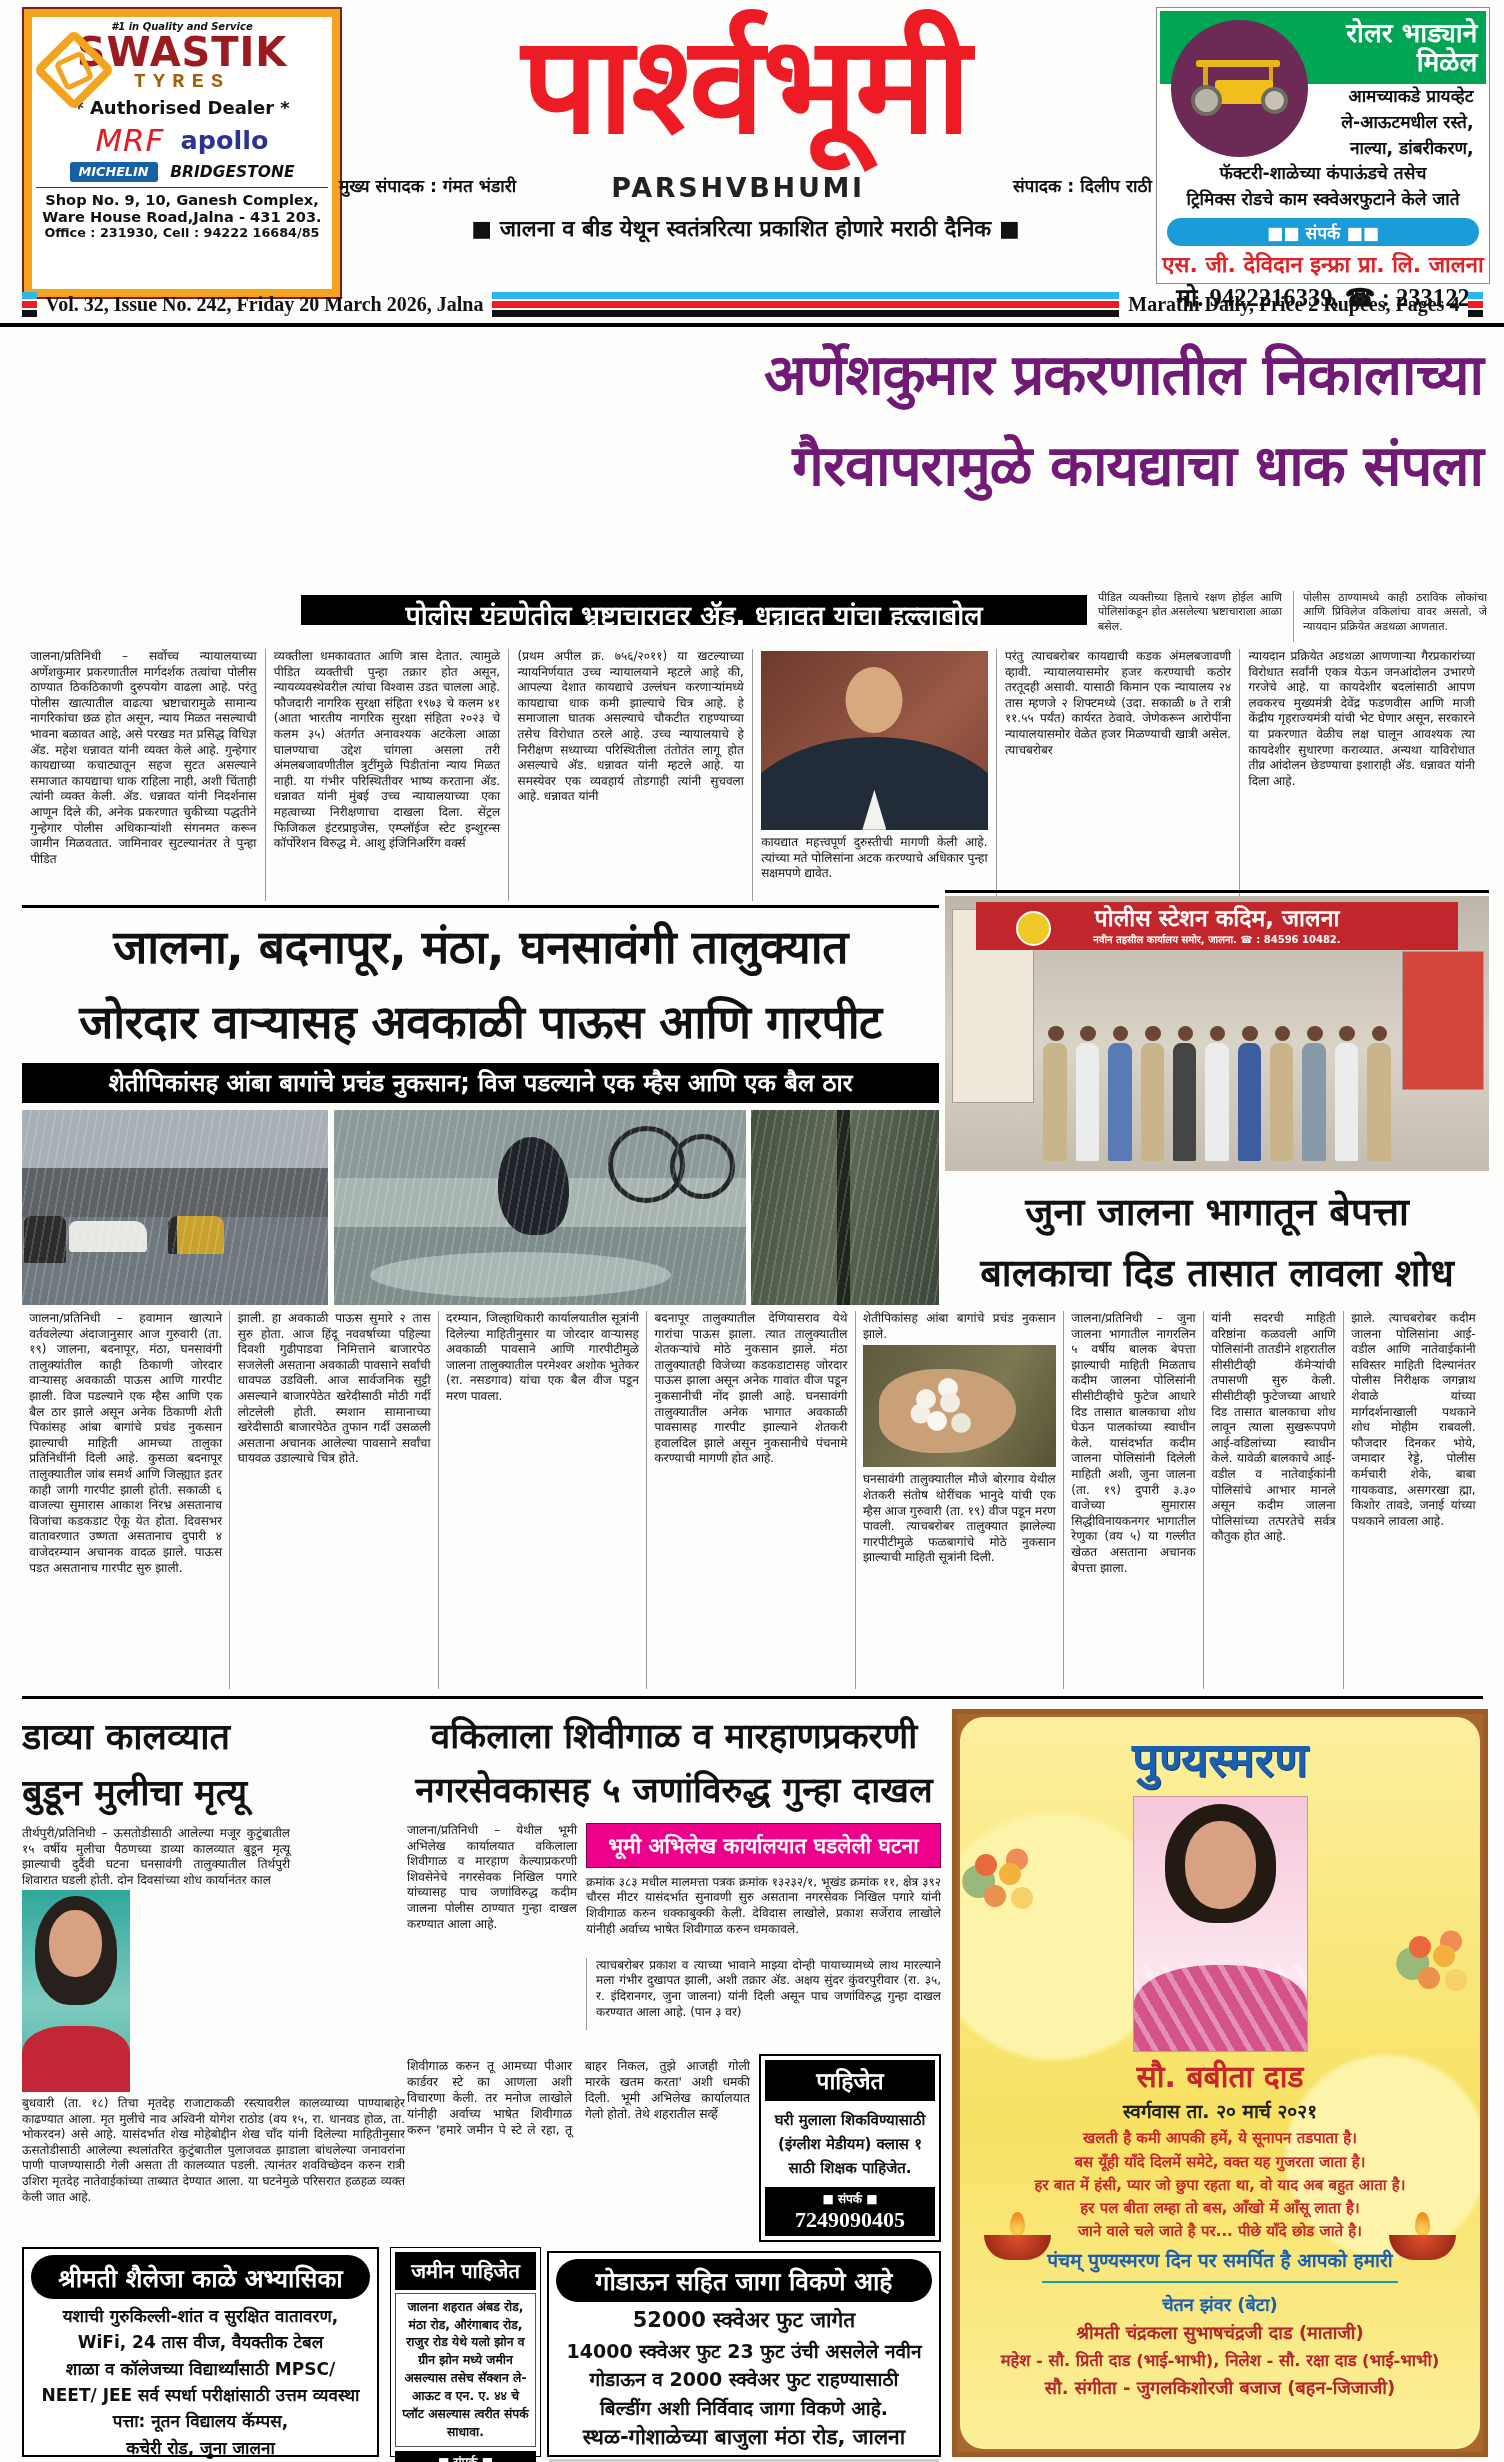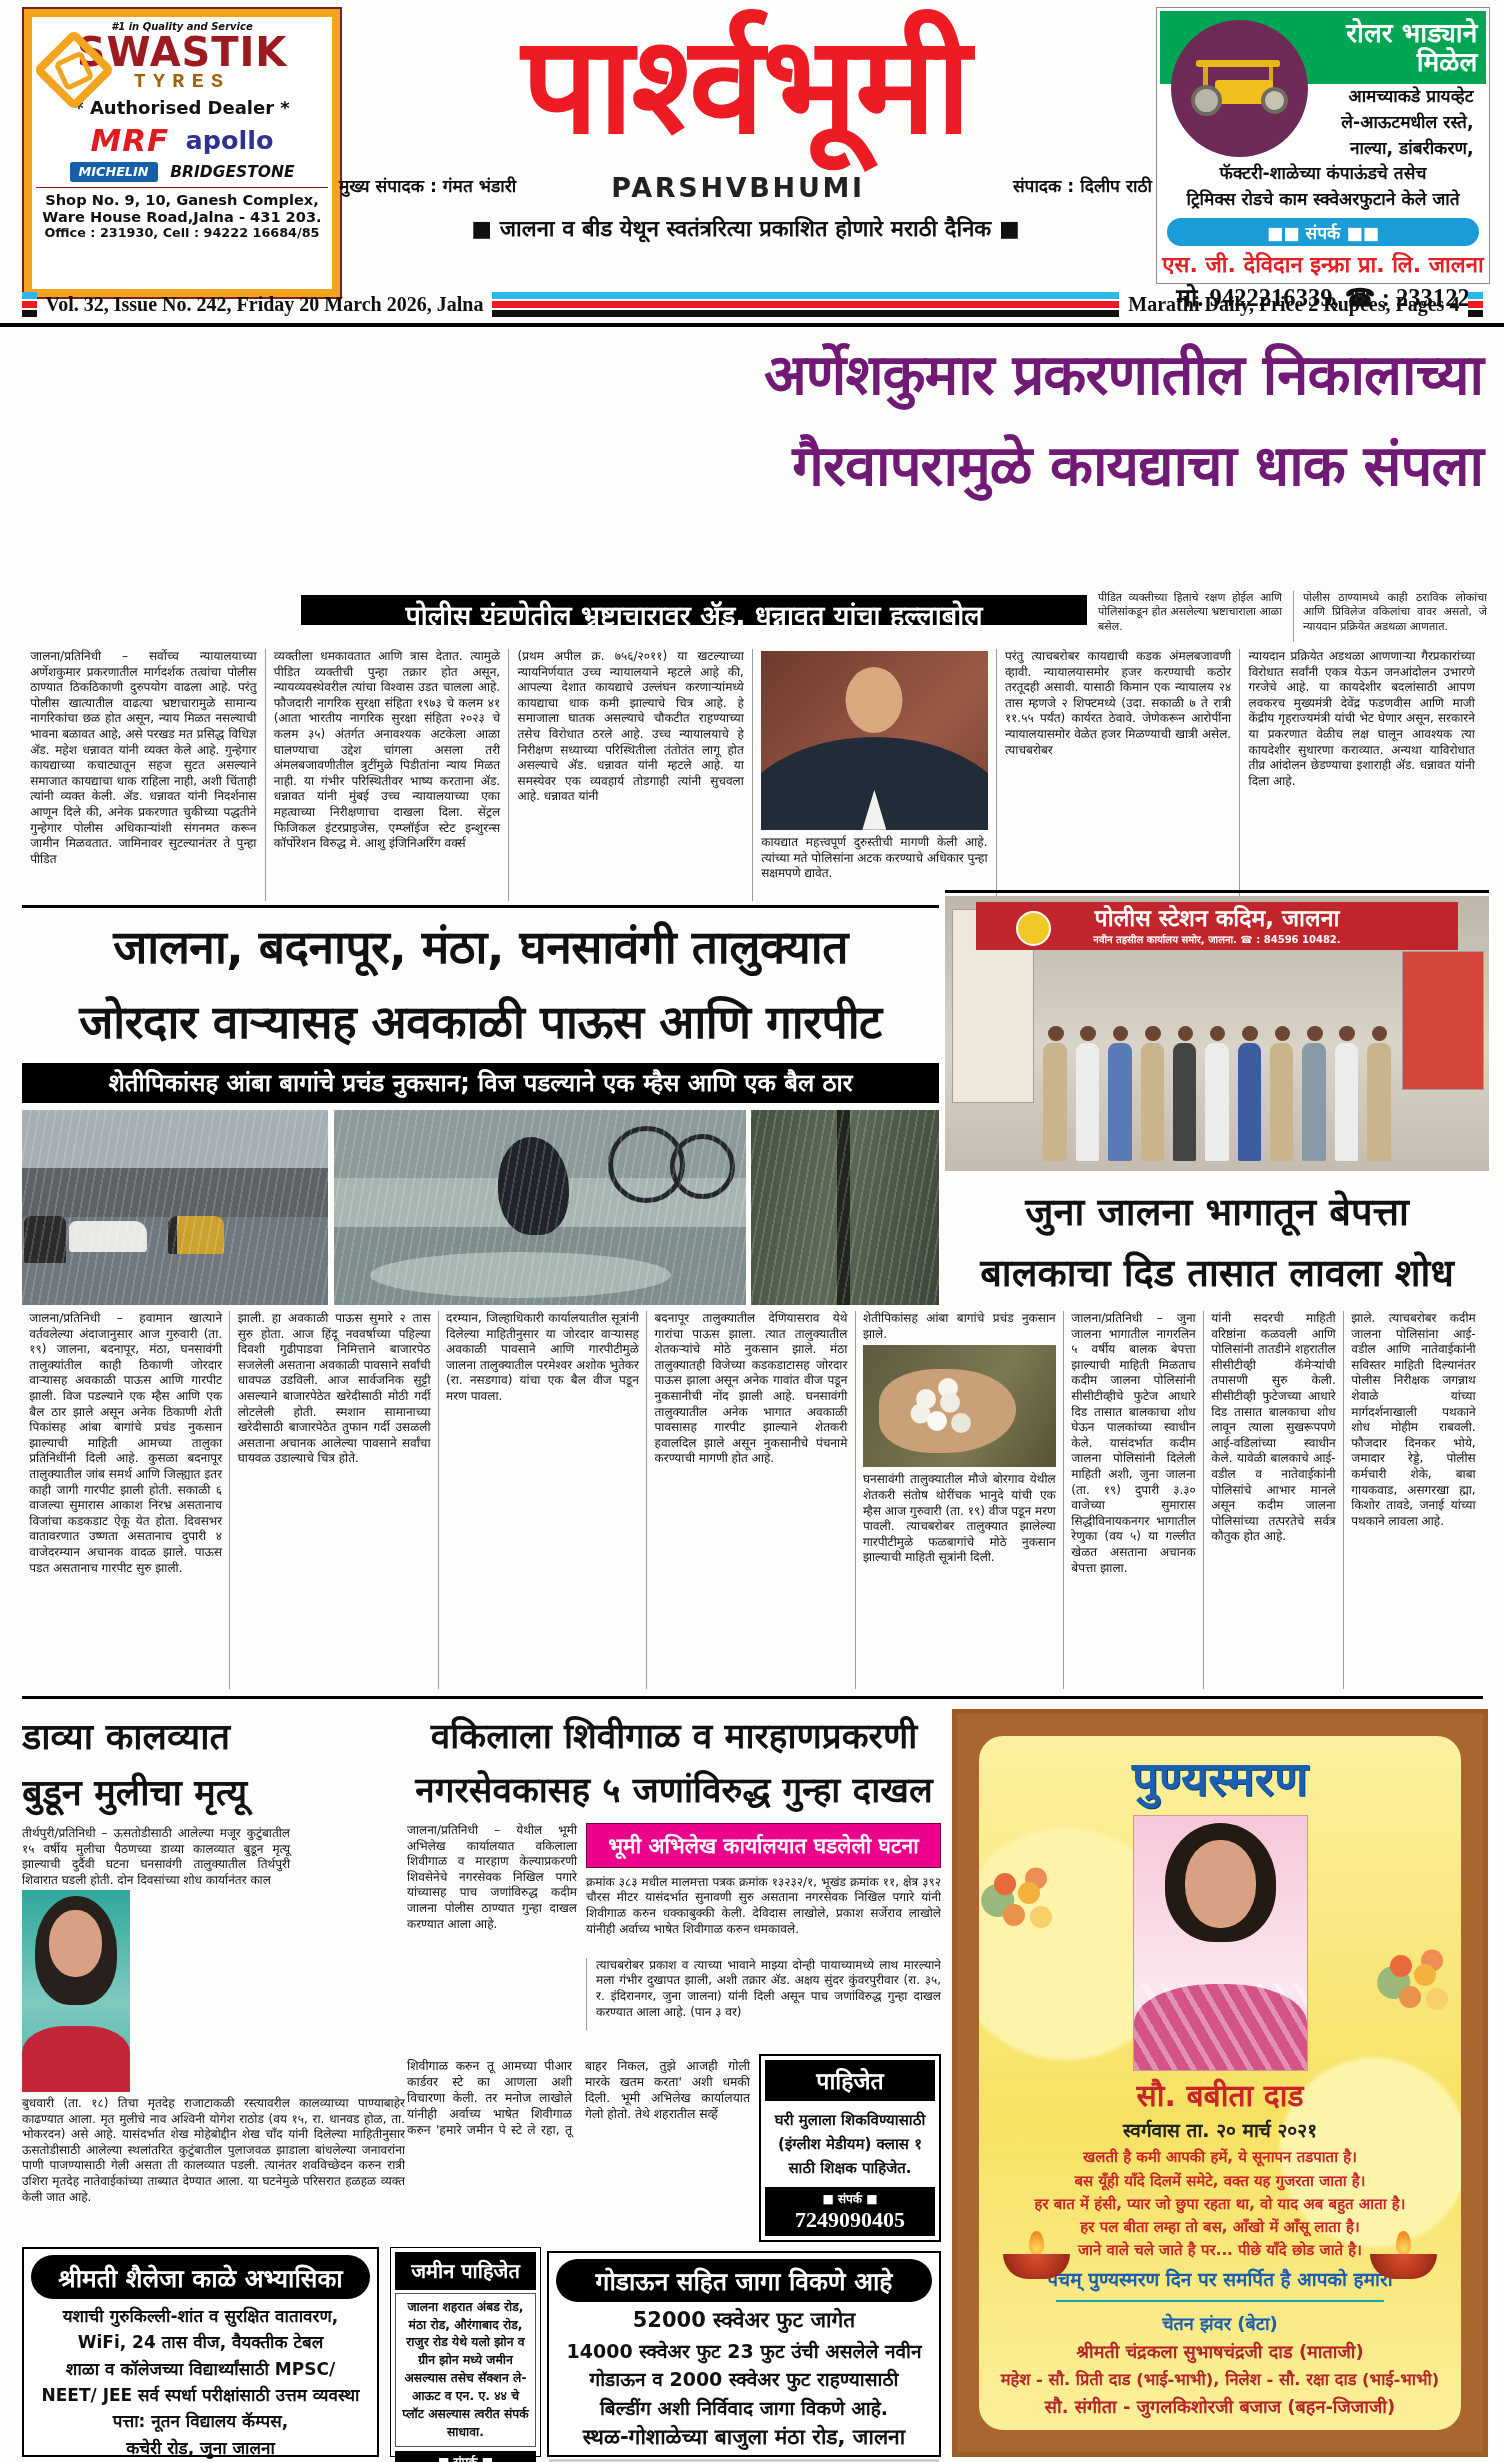--- a/index.html
+++ b/index.html
@@ -10,21 +10,21 @@
   .rule{background:#000;}
   .colrule{border-left:0.9px solid #9a9a9a;}
   
   .swastik{border:2.7px solid #7a2020;background:#fff;}
   .swastik-in{border:8.2px solid #f2a41f;height:100%;box-sizing:border-box;text-align:center;padding:1.8px 3.6px;position:relative;overflow:hidden;}
   .sw-tag{font-size:10px;font-style:italic;font-weight:700;margin-top:1.8px;}
   .sw-brand{font-size:40px;font-weight:900;color:#9c1b21;letter-spacing:0.9px;line-height:1.0;}
   .sw-sub{font-size:20px;font-weight:900;color:#a16207;letter-spacing:7.3px;line-height:1.0;font-family:Liberation Mono, monospace;}
   .sw-dealer{font-size:18px;font-weight:800;margin-top:5.5px;}
   .sw-brands{display:flex;justify-content:center;align-items:center;gap:16.4px;margin-top:3.6px;}
-  .sw-mrf{font-size:31px;font-weight:700;color:#e01b22;font-style:italic;letter-spacing:0.9px;}
+  .sw-mrf{font-size:31px;font-weight:400;color:#e01b22;font-style:italic;letter-spacing:0.9px;}
   .sw-apollo{font-size:25.5px;font-weight:900;color:#2d3192;}
   .sw-row2{display:flex;justify-content:center;align-items:center;gap:12.8px;margin-top:3.6px;}
   .sw-michelin{background:#1660a8;color:#fff;font-size:12.8px;font-weight:800;font-style:italic;padding:2.7px 9px;border-radius:2.7px;}
   .sw-bridge{font-size:15.5px;font-weight:900;font-style:italic;color:#111;}
   .sw-addr{border-top:1.8px solid #7a2020;margin-top:4.6px;padding-top:3.6px;}
   .sw-a1{font-size:14.6px;font-weight:800;}
   .sw-a2{font-size:12.8px;font-weight:600;}
   .sw-flower{position:absolute;left:12.8px;top:24px;width:42px;height:42px;border:8.2px solid #f2a41f;border-radius:7.3px;transform:rotate(45deg);}
   .sw-flower::after{content:"";position:absolute;inset:5.5px;border:5.5px solid #f2a41f;border-radius:5.5px;transform:rotate(20deg);}
   
@@ -128,21 +128,21 @@
   .land-body{border:1.8px solid #555;margin:0 3.6px;padding:4.6px 3.6px;font-size:12.3px;font-weight:700;text-align:center;line-height:1.45;}
   .black-foot{background:#000;color:#fff;text-align:center;margin:3.6px;padding:2.7px 0;}
   .black-foot .lbl{font-size:12px;font-weight:800;display:block;}
   .black-foot .ph{font-size:22px;font-weight:900;font-family:"Liberation Serif",serif;}
   .teach-title{background:#000;color:#fff;font-size:23px;font-weight:900;text-align:center;padding:4.6px 0;margin:3.6px;}
   .teach-body{font-size:15px;font-weight:700;text-align:center;line-height:1.6;padding:3.6px 5.5px;}
   .godown-title{font-size:24.6px;padding:4.6px 0;}
   .gd-line{font-size:19px;font-weight:800;text-align:center;line-height:1.5;}
   .gd-line.big{font-size:21px;}
   
-  .obit{border:5.5px solid #9c5c28;background:#a9672f;padding:22px;box-sizing:border-box;}
+  .obit{border:5.5px solid #9c5c28;background:#a9672f;padding:3px;box-sizing:border-box;}
   .obit-in{height:100%;box-sizing:border-box;border-radius:24px;background:
      radial-gradient(circle at 18% 30%,#fdf4aa 0 18%,transparent 19%),
      radial-gradient(circle at 82% 60%,#fdf4aa 0 16%,transparent 17%),
      linear-gradient(#fcf0a0,#f7e163 55%,#fbef9a);text-align:center;position:relative;overflow:hidden;padding:9px 12.8px;}
   .obit-title{font-size:47px;font-weight:900;color:#1b5fae;text-shadow:0.9px 0.9px 0 #0e3d78;}
   .photo-woman{width:173px;height:254px;margin:5.5px auto 3.6px auto;background:linear-gradient(#f6c7da,#fbe7ef 70%,#f3bcd2);border:0.9px solid #c99;}
   .w-hair{position:absolute;left:31px;top:7.3px;width:111px;height:119px;background:#241a14;border-radius:50% 50% 44% 44%;}
   .w-face{position:absolute;left:51px;top:24px;width:71px;height:88px;background:#d9a183;border-radius:48%;}
   .w-sari{position:absolute;left:0;bottom:0;width:100%;height:86px;background:#d4548a;border-radius:46% 46% 0 0;}
   .w-sari::after{content:"";position:absolute;inset:0;background:repeating-linear-gradient(60deg,rgba(255,255,255,.35) 0 5.5px,transparent 5.5px 16.4px);}

